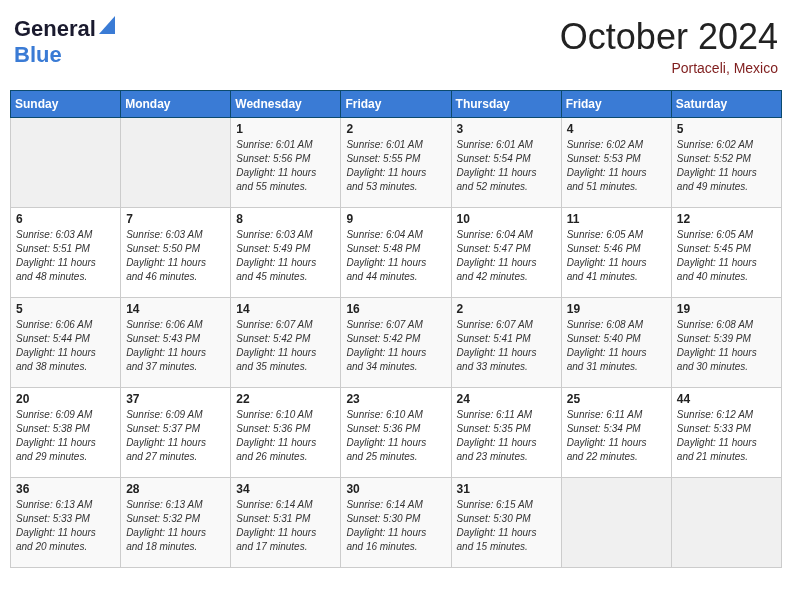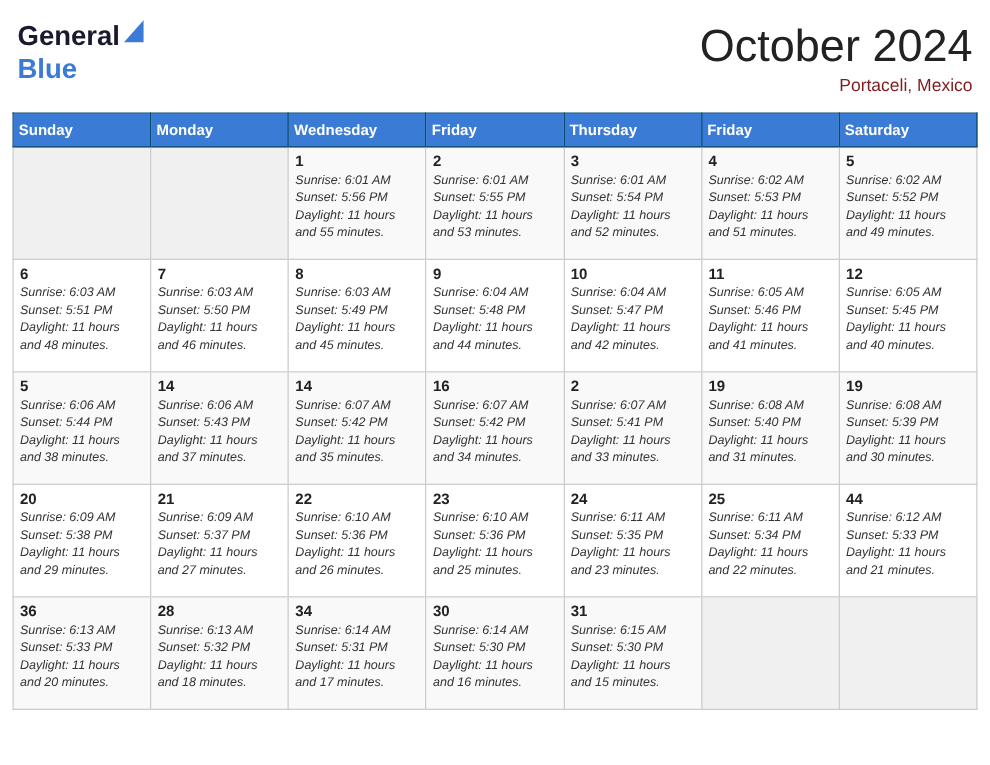--- a/index.html
+++ b/index.html
@@ -209,21 +209,21 @@
           <span class="day-number">19</span>
           <div class="day-detail">Sunrise: 6:08 AM<br>Sunset: 5:39 PM<br>Daylight: 11 hours and 30 minutes.</div>
         </td>
       </tr>
       <tr>
         <td>
           <span class="day-number">20</span>
           <div class="day-detail">Sunrise: 6:09 AM<br>Sunset: 5:38 PM<br>Daylight: 11 hours and 29 minutes.</div>
         </td>
         <td>
-          <span class="day-number">21</span>
+          <span class="day-number">37</span>
           <div class="day-detail">Sunrise: 6:09 AM<br>Sunset: 5:37 PM<br>Daylight: 11 hours and 27 minutes.</div>
         </td>
         <td>
           <span class="day-number">22</span>
           <div class="day-detail">Sunrise: 6:10 AM<br>Sunset: 5:36 PM<br>Daylight: 11 hours and 26 minutes.</div>
         </td>
         <td>
           <span class="day-number">23</span>
           <div class="day-detail">Sunrise: 6:10 AM<br>Sunset: 5:36 PM<br>Daylight: 11 hours and 25 minutes.</div>
         </td>

